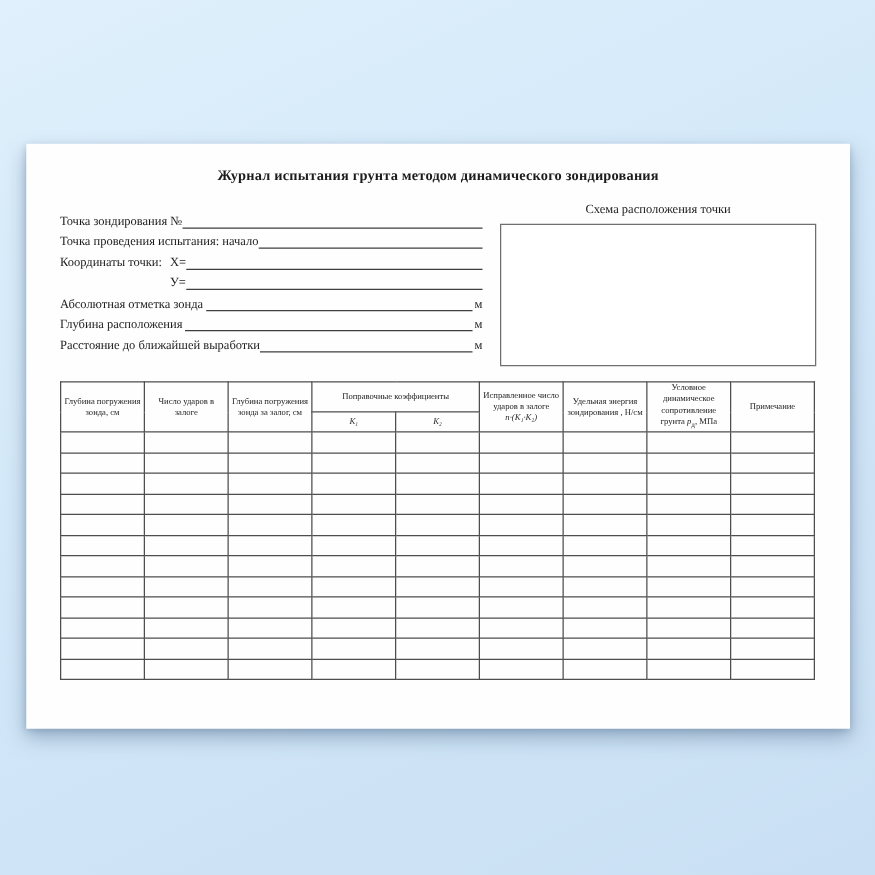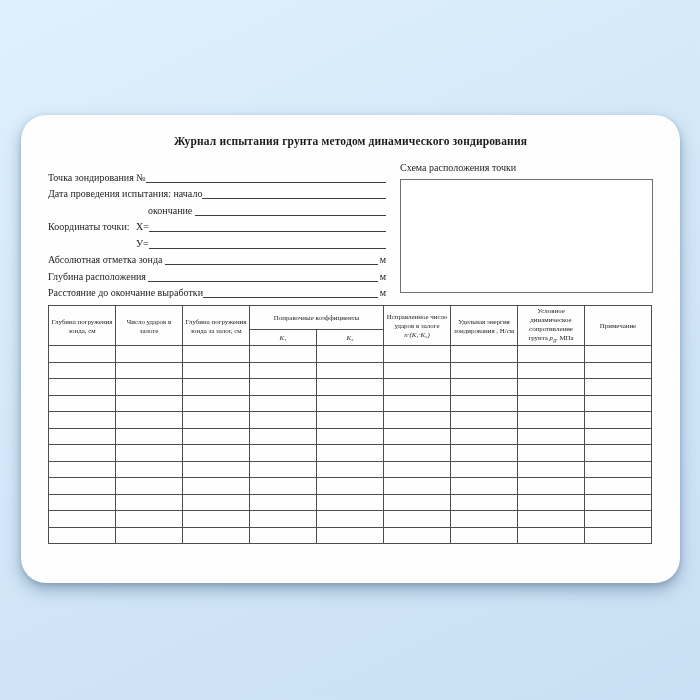--- a/index.html
+++ b/index.html
@@ -7,39 +7,38 @@
     width:700px; height:700px; position:relative; overflow:hidden;
     background: linear-gradient(155deg, #e0f0fc 0%, #d4e9f9 40%, #c9dff3 100%);
     font-family: "Liberation Serif", serif;
     color:#1c1c1c;
     -webkit-font-smoothing: antialiased;
   }
   .paper {
     position:absolute; left:21px; top:115px; width:659px; height:468px;
     background:#fefefe;
     box-shadow: 0 7px 15px rgba(88,116,148,.50), 0 2px 5px rgba(88,116,148,.32);
-    border-radius: 25px;
   }
   .title {
     position:absolute; left:0; top:20px; width:100%;
     text-align:center; font-weight:bold; font-size:11.5px; letter-spacing:.15px;
   }
   
   .fields { position:absolute; left:27px; top:52px; width:338px; }
   .frow { display:flex; align-items:flex-end; height:16.5px; font-size:10px; line-height:12px; }
   .frow .lbl { white-space:pre; }
   .line { flex:1; border-bottom:1px solid #3e3e3e; margin-bottom:1px; min-width:20px; }
   .unit { margin-left:2px; white-space:pre; }
   .sp100 { width:100px; flex:none; }
   .coord-lbl { width:88px; flex:none; white-space:pre; }
   .sp88 { width:88px; flex:none; }
   
   .schema-caption {
     position:absolute; left:379px; top:47px; width:253px;
-    text-align:left; font-size:10px;
+    text-align:center; font-size:10px;
   }
   .schema-box {
     position:absolute; left:379px; top:64px; width:253px; height:114px;
     border:1px solid #6f6f6f; background:#fff; box-sizing:border-box;
   }
   
   table.dtable {
     position:absolute; left:27px; top:190px; width:604px;
     border-collapse:collapse; table-layout:fixed;
   }
@@ -62,26 +61,21 @@
 <div class="paper">
 
   <div class="title">Журнал испытания грунта методом динамического зондирования</div>
 
   <div class="fields">
     <div class="frow">
       <span class="lbl">Точка зондирования №</span>
       <span class="line"></span>
     </div>
     <div class="frow">
-      <span class="lbl">Дата проведения испытания: начало</span>
-      <span class="line"></span>
-    </div>
-    <div class="frow">
-      <span class="sp100"></span>
-      <span class="lbl">окончание </span>
+      <span class="lbl">Точка проведения испытания: начало</span>
       <span class="line"></span>
     </div>
     <div class="frow">
       <span class="coord-lbl">Координаты точки:</span>
       <span class="lbl">Х=</span>
       <span class="line"></span>
     </div>
     <div class="frow">
       <span class="sp88"></span>
       <span class="lbl">У=</span>
@@ -91,21 +85,21 @@
       <span class="lbl">Абсолютная отметка зонда </span>
       <span class="line"></span>
       <span class="unit">м</span>
     </div>
     <div class="frow">
       <span class="lbl">Глубина расположения </span>
       <span class="line"></span>
       <span class="unit">м</span>
     </div>
     <div class="frow">
-      <span class="lbl">Расстояние до окончание выработки</span>
+      <span class="lbl">Расстояние до ближайшей выработки</span>
       <span class="line"></span>
       <span class="unit">м</span>
     </div>
   </div>
 
   <div class="schema-caption">Схема расположения точки</div>
   <div class="schema-box"></div>
 
   <table class="dtable">
     <colgroup>

